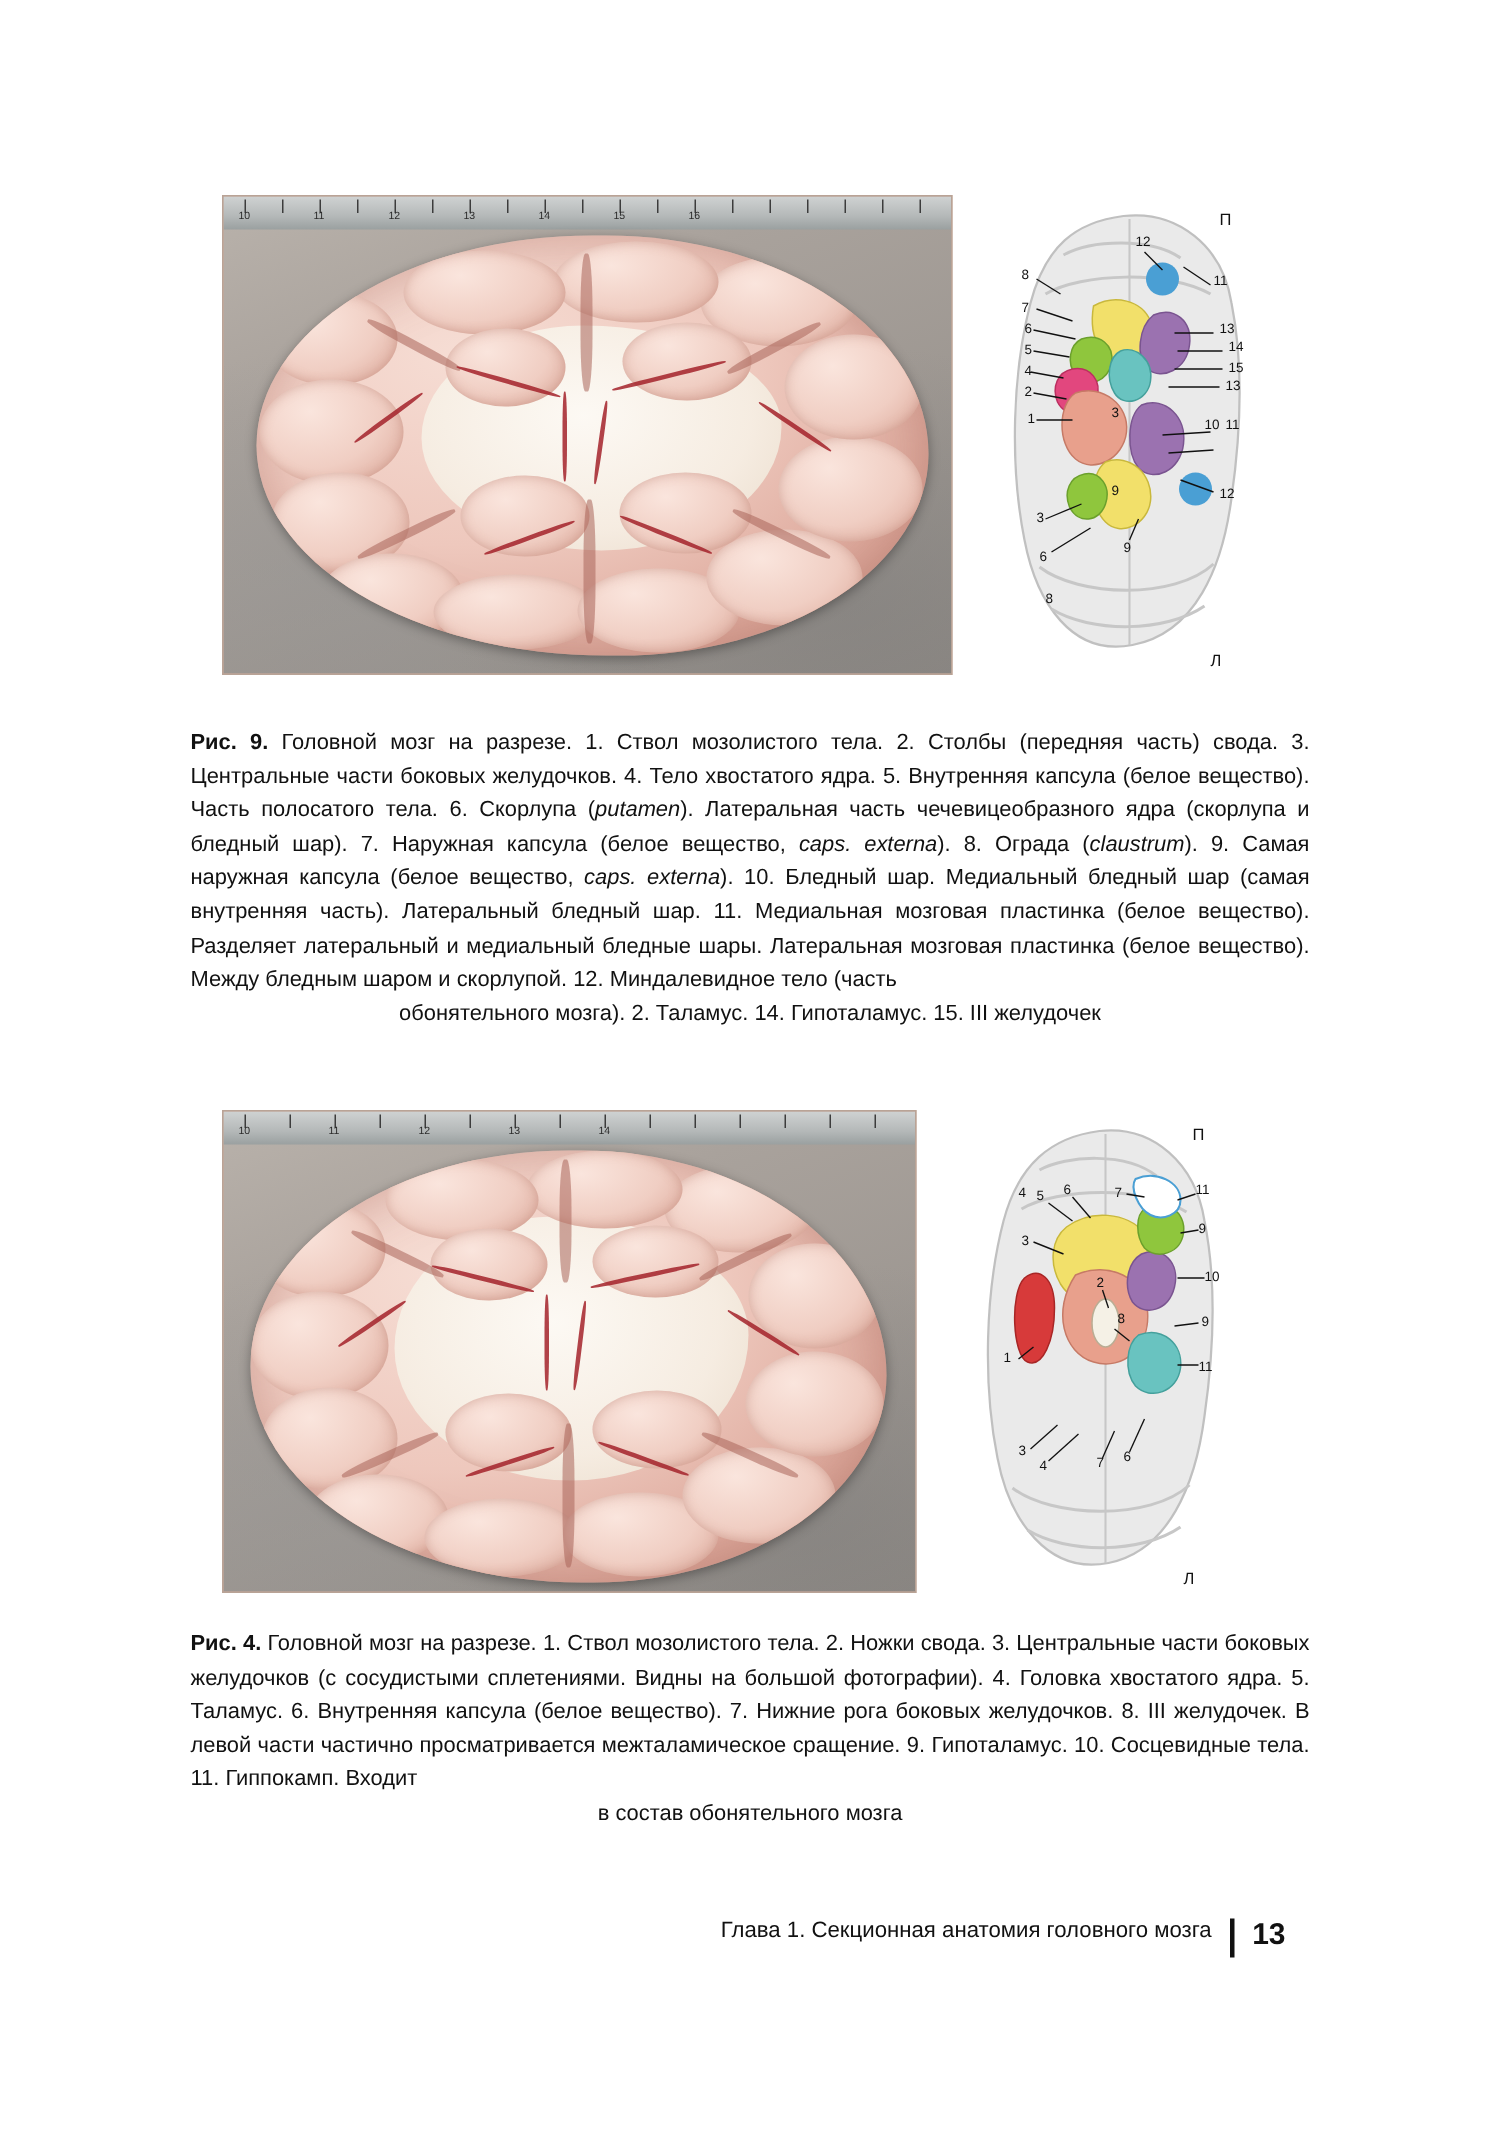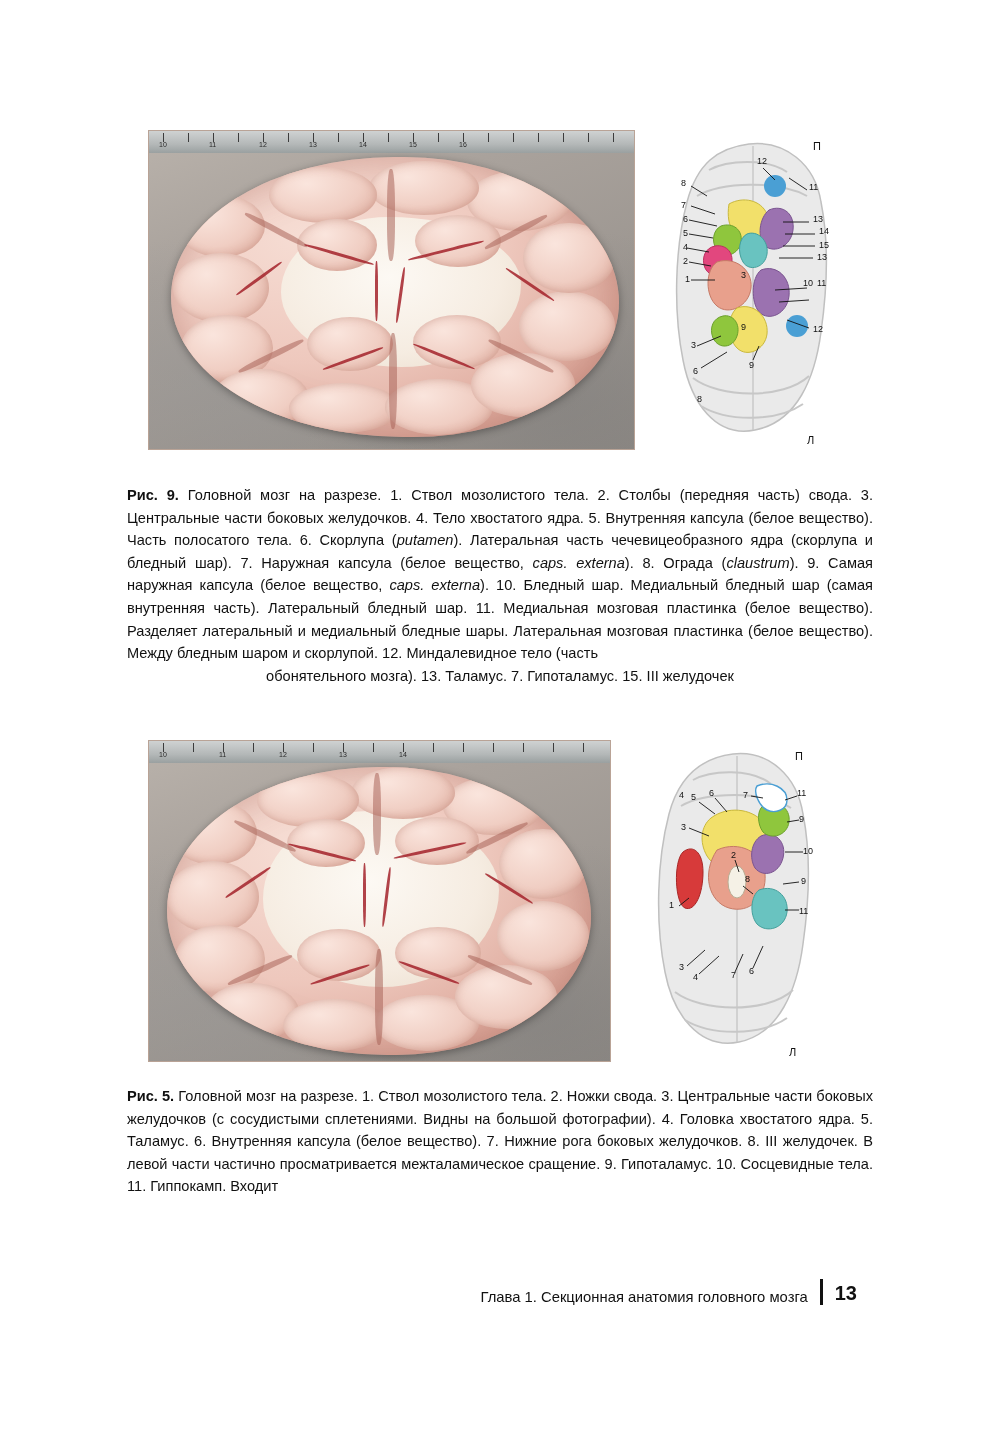--- a/index.html
+++ b/index.html
@@ -120,21 +120,21 @@
     text-align: center;
   }
   .caption i { font-style: italic; }
 
   
   .footer {
     position: absolute;
     right: 143px;
     bottom: 125px;
     display: flex;
-    align-items: flex-end;
+    align-items: flex-start;
     gap: 12px;
   }
   .footer .chapter {
     font-size: 14.8px;
     color: #111;
   }
   .footer .rule {
     width: 3px;
     height: 26px;
     background: #111;
@@ -297,21 +297,21 @@
         <text x="156" y="20" font-family="Liberation Sans, sans-serif" font-size="11" fill="#111">П</text>
         <text x="150" y="314" font-family="Liberation Sans, sans-serif" font-size="11" fill="#111">Л</text>
       </svg>
     </div>
   </div>
 
   <div class="caption" style="left:127px; top:484px; width:746px;">
     <span class="lead">Рис. 9.</span>
     <span>Головной мозг на разрезе.</span>
     <span>1. Ствол мозолистого тела. 2. Столбы (передняя часть) свода. 3. Центральные части боковых желудочков. 4. Тело хвостатого ядра. 5. Внутренняя капсула (белое вещество). Часть полосатого тела. 6. Скорлупа (<i>putamen</i>). Латеральная часть чечевицеобразного ядра (скорлупа и бледный шар). 7. Наружная капсула (белое вещество, <i>caps. externa</i>). 8. Ограда (<i>claustrum</i>). 9. Самая наружная капсула (белое вещество, <i>caps. externa</i>). 10. Бледный шар. Медиальный бледный шар (самая внутренняя часть). Латеральный бледный шар. 11. Медиальная мозговая пластинка (белое вещество). Разделяет латеральный и медиальный бледные шары. Латеральная мозговая пластинка (белое вещество). Между бледным шаром и скорлупой. 12. Миндалевидное тело (часть</span>
-    <span class="last-line">обонятельного мозга). 13. Таламус. 7. Гипоталамус. 15. III желудочек</span>
+    <span class="last-line">обонятельного мозга). 2. Таламус. 14. Гипоталамус. 15. III желудочек</span>
   </div>
 
   <div class="figure-block" style="left:148px; top:740px; width:705px; height:320px;">
 
     <div class="photo" style="width:461px; height:320px;">
       <div class="tray"></div>
       <div class="ruler">
         <span class="tick" style="left:14px"></span>
           <span class="num" style="left:10px">10</span>
         <span class="tick" style="left:44px"></span>
@@ -428,23 +428,24 @@
           <text x="110" y="234">6</text>
         </g>
 
         <text x="156" y="20" font-family="Liberation Sans, sans-serif" font-size="11" fill="#111">П</text>
         <text x="150" y="316" font-family="Liberation Sans, sans-serif" font-size="11" fill="#111">Л</text>
       </svg>
     </div>
   </div>
 
   <div class="caption" style="left:127px; top:1085px; width:746px;">
-    <span class="lead">Рис. 5.</span>
+    <span class="lead">Рис. 4.</span>
     <span>Головной мозг на разрезе.</span>
     <span>1. Ствол мозолистого тела. 2. Ножки свода. 3. Центральные части боковых желудочков (с сосудистыми сплетениями. Видны на большой фотографии). 4. Головка хвостатого ядра. 5. Таламус. 6. Внутренняя капсула (белое вещество). 7. Нижние рога боковых желудочков. 8. III желудочек. В левой части частично просматривается межталамическое сращение. 9. Гипоталамус. 10. Сосцевидные тела. 11. Гиппокамп. Входит</span>
+    <span class="last-line">в состав обонятельного мозга</span>
   </div>
 
   <div class="footer">
     <span class="chapter">Глава 1. Секционная анатомия головного мозга</span>
     <span class="rule"></span>
     <span class="pageno">13</span>
   </div>
 
 </div>
 

